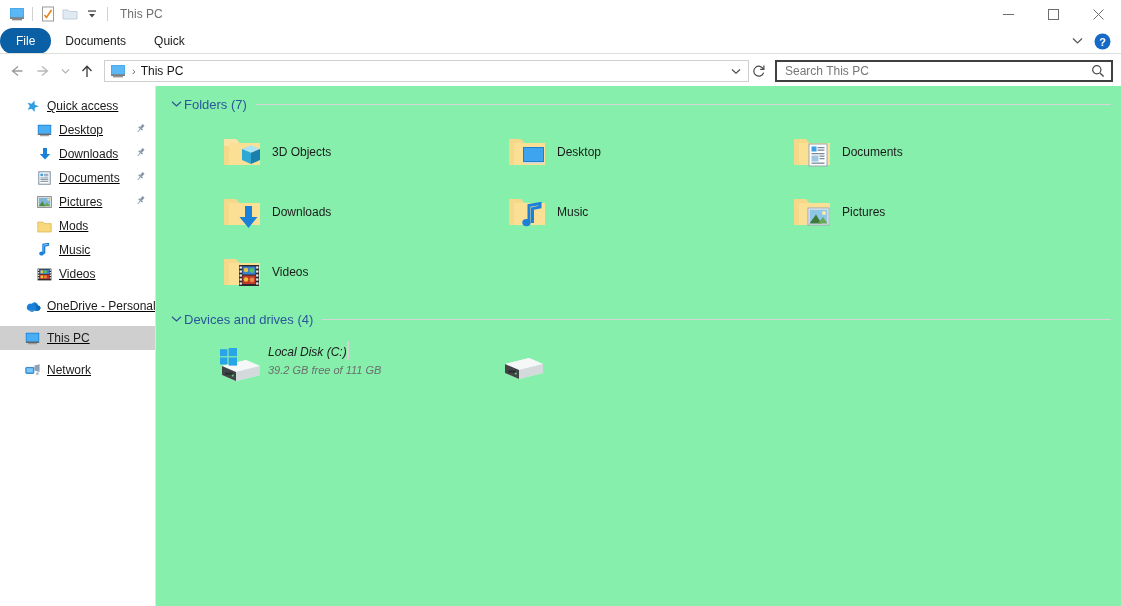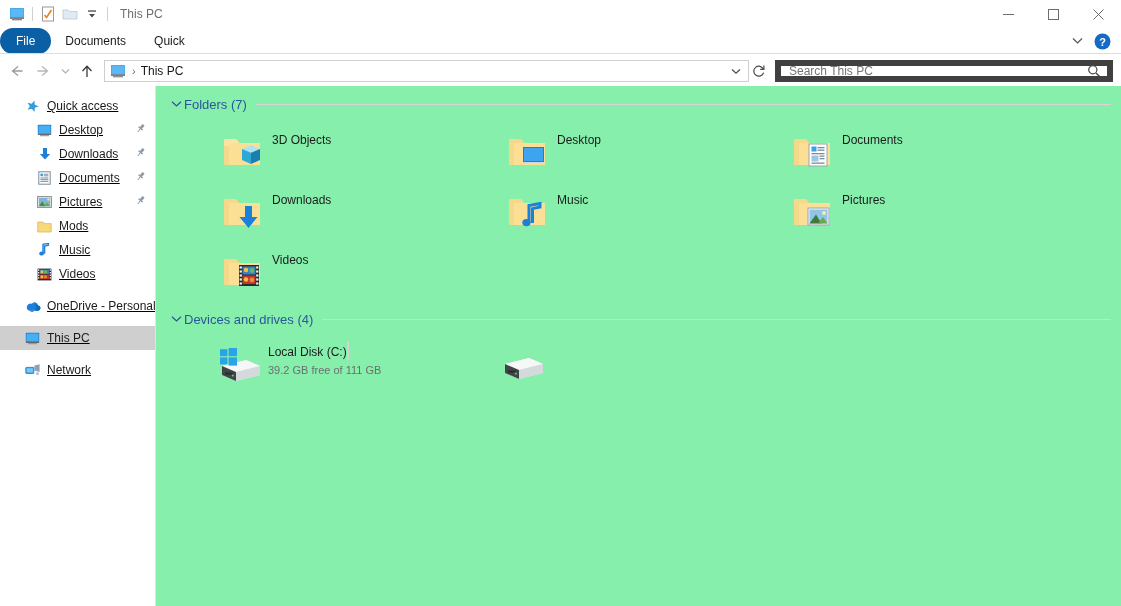--- a/index.html
+++ b/index.html
@@ -63,21 +63,21 @@
     display: flex; align-items: center; padding: 0 2px 0 5px; margin-left: 4px; min-width: 0;
   }
   .addr-pc-icon { margin-right: 4px; display: flex; align-items: center; }
   .addr-sep { color: #6a6a6a; font-size: 11px; margin: 0 5px 0 2px; }
   .addr-crumb { font-size: 12px; color: #171717; }
   .addr-spacer { flex: 1; }
   .addr-chev, .addr-refresh {
     width: 20px; height: 20px; display: flex; align-items: center; justify-content: center; color: #4a4a4a;
   }
   .searchbox {
-    width: 338px; height: 22px; border: 6px solid #404040; background: #fff;
+    width: 338px; height: 22px; border: 2px solid #404040; background: #fff;
     display: flex; align-items: center; padding: 0 4px 0 8px; margin-left: 6px; flex: none;
   }
   .searchbox input {
     flex: 1; border: none; outline: none; font-size: 12px; color: #1a1a1a;
     font-family: "Liberation Sans", sans-serif; background: transparent; min-width: 0;
   }
   .searchbox input::placeholder { color: #767676; opacity: 1; }
   .search-icon { width: 18px; display: flex; align-items: center; justify-content: center; color: #4a4a4a; }
 
   
@@ -107,23 +107,23 @@
   }
   .group-chev { width: 16px; display: flex; align-items: center; justify-content: center; color: #2f5496; flex: none;}
   .group-title { font-size: 13px; color: #2b579a; white-space: nowrap; }
   .group-rule { flex: 1; height: 1px; background: #d6d6d6; margin-left: 9px; }
 
   .tiles { display: flex; flex-wrap: wrap; padding-top: 6px; }
   .tile {
     width: 285px; height: 60px; display: flex; align-items: center; padding-left: 52px;
   }
   .tile-ico { width: 44px; height: 44px; flex: none; position: relative; }
-  .tile-label { font-size: 12px; color: #1b1b1b; margin-left: 8px; align-self: flex-start; margin-top: 12px; white-space: nowrap;}
-
-  .drives { display: flex; flex-wrap: wrap; padding-top: 6px; }
+  .tile-label { font-size: 12px; color: #1b1b1b; margin-left: 8px; align-self: flex-start; margin-top: 24px; white-space: nowrap;}
+
+  .drives { display: flex; flex-wrap: wrap; padding-top: 6px; font-style: italic; }
   .drive {
     width: 285px; height: 58px; display: flex; align-items: flex-start; padding-left: 48px; padding-top: 2px;
   }
   .drive-ico { width: 46px; height: 44px; flex: none; position: relative; margin-top: 6px;}
   .drive-info { margin-left: 6px; padding-top: 4px; }
   .drive-name { font-size: 12px; color: #1b1b1b; white-space: nowrap; }
   .drive-bar {
     width: 184px; height: 13px; background: #e6e6e6; border: 1px solid #d2d2d2;
     margin-top: 3px; position: relative;
   }

